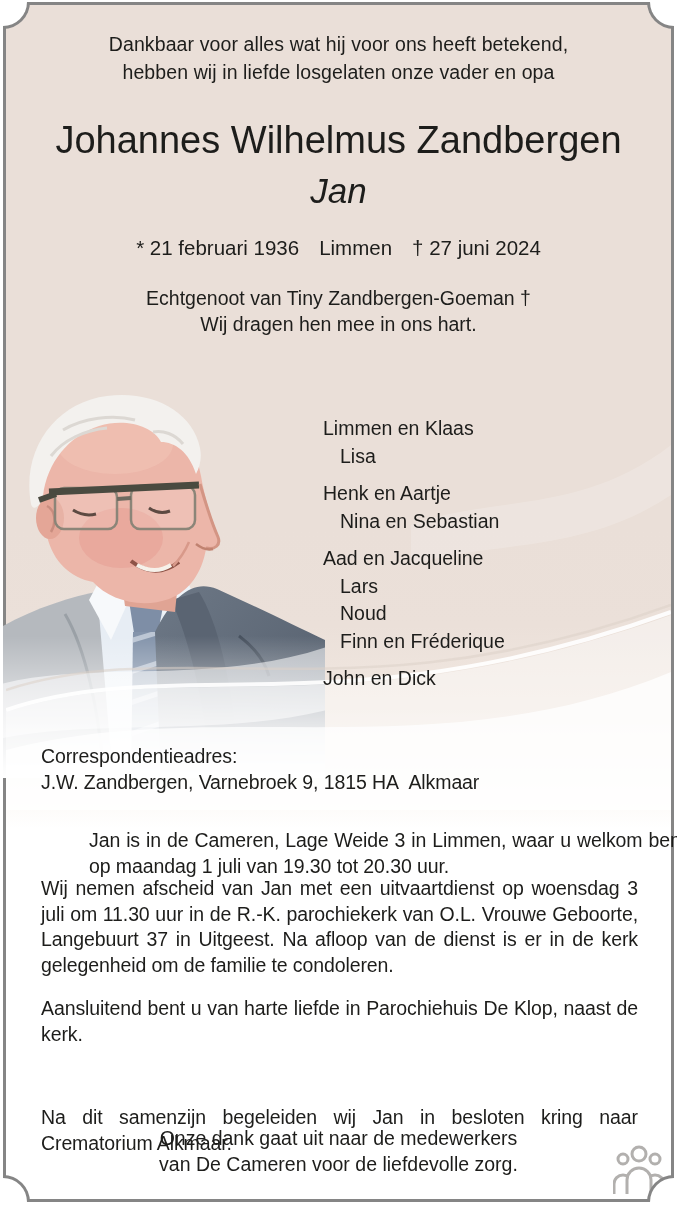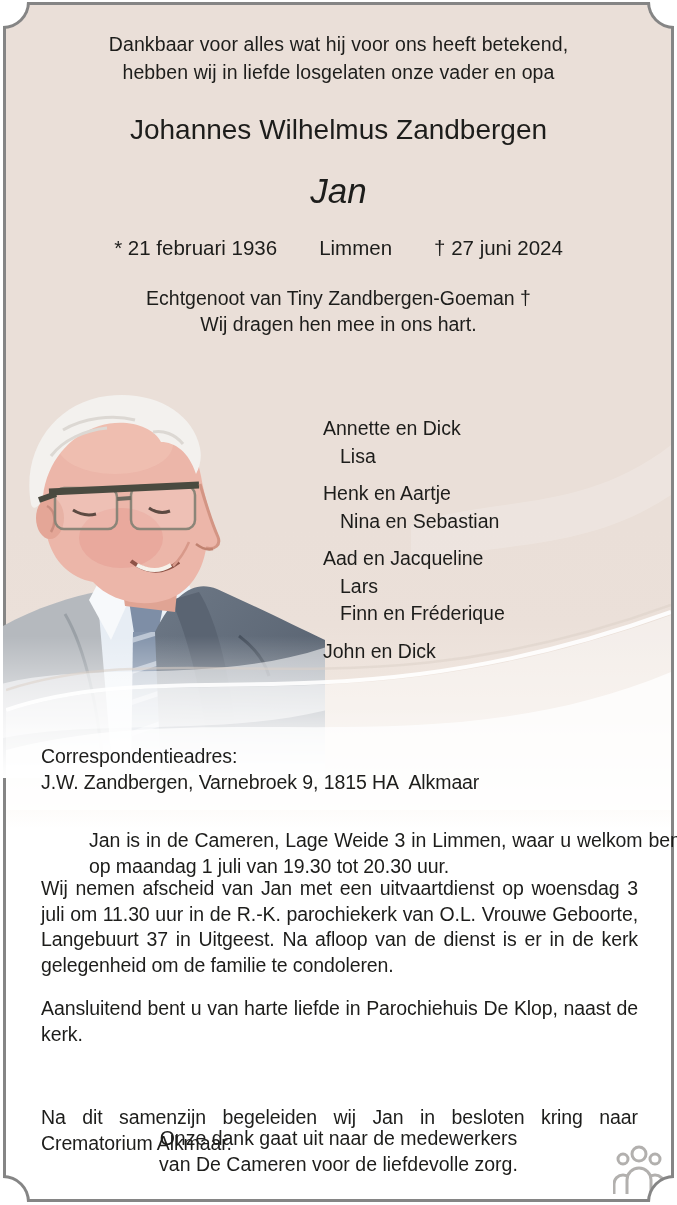--- a/index.html
+++ b/index.html
@@ -27,23 +27,23 @@
 
   .swoosh { position:absolute; left:0; top:555px; width:665px; height:250px; z-index:2; pointer-events:none; }
   .swoosh-faint { position:absolute; right:0; top:400px; width:260px; height:200px; z-index:1; pointer-events:none; }
 
   .portrait { position:absolute; left:-3px; top:381px; width:322px; height:392px; z-index:1; }
 
   .txt { position:absolute; z-index:3; }
   .center { left:0; width:665px; text-align:center; }
 
   .intro    { top:26px;  font-size:19.5px; line-height:27.5px; letter-spacing:0.1px; }
-  .name     { top:105px; font-size:28px; line-height:40px; }
+  .name     { top:115px; font-size:38px; line-height:40px; }
   .nickname { top:166px; font-size:35px; line-height:40px; font-style:italic; }
-  .dates    { top:231px; font-size:20.5px; display:flex; justify-content:center; gap:42px; }
+  .dates    { top:231px; font-size:20.5px; display:flex; justify-content:center; gap:20px; }
   .spouse   { top:280px; font-size:19.5px; line-height:26px; }
 
   .family { left:317px; top:410px; font-size:19.5px; line-height:27.5px; }
   .family .group { margin-bottom:10px; }
   .family .child { padding-left:17px; }
 
   .bodyblock { left:35px; width:597px; font-size:19.5px; line-height:25.5px; letter-spacing:-0.1px; }
   .corr { top:739px; }
   .p0 { top:823px;  text-align:justify;margin-left:48px; }
   .p1 { top:871px;  text-align:justify; }
@@ -154,30 +154,31 @@
       <span>† 27 juni 2024</span>
     </div>
 
     <div class="txt center spouse">
       <div>Echtgenoot van Tiny Zandbergen-Goeman †</div>
       <div>Wij dragen hen mee in ons hart.</div>
     </div>
 
     <div class="txt family">
       <div class="group">
-        <div>Annette en Dick</div>
+        <div>Limmen en Klaas</div>
         <div class="child">Lisa</div>
       </div>
       <div class="group">
         <div>Henk en Aartje</div>
         <div class="child">Nina en Sebastian</div>
       </div>
       <div class="group">
         <div>Aad en Jacqueline</div>
         <div class="child">Lars</div>
+        <div class="child">Noud</div>
         <div class="child">Finn en Fréderique</div>
       </div>
       <div class="group">
         <div>John en Dick</div>
       </div>
     </div>
 
     <div class="txt bodyblock corr">
       <div>Correspondentieadres:</div>
       <div>J.W. Zandbergen, Varnebroek 9, 1815 HA&nbsp; Alkmaar</div>

